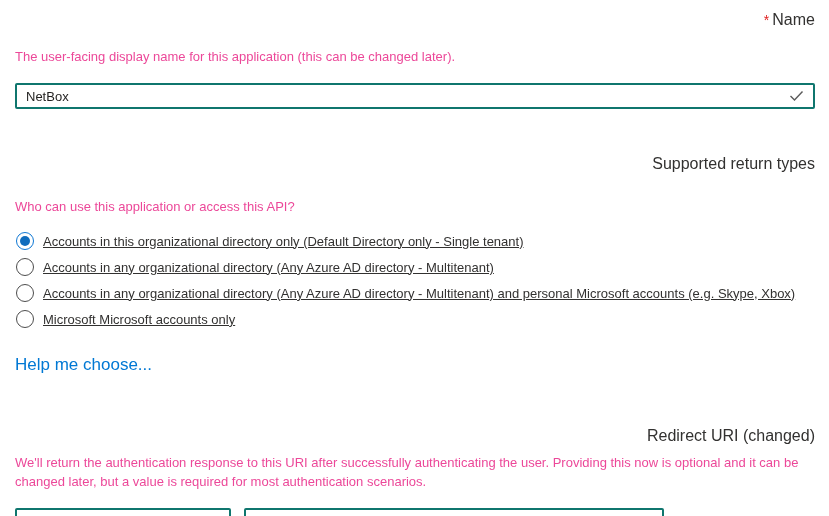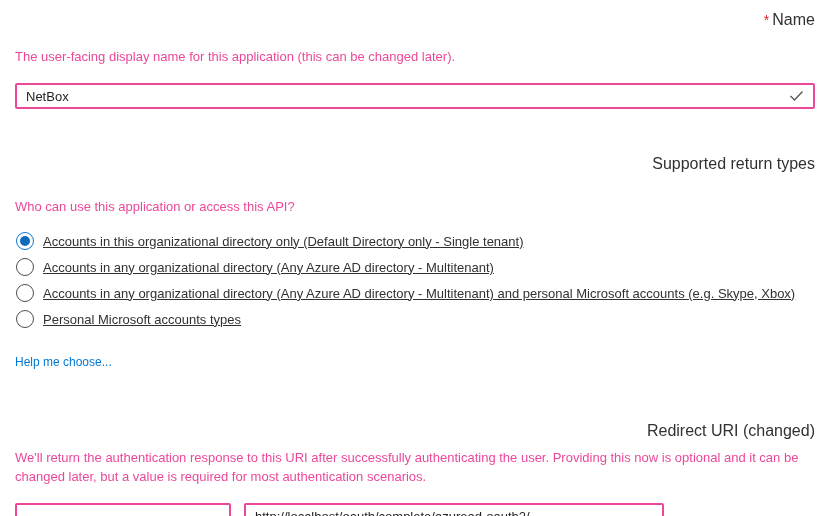--- a/index.html
+++ b/index.html
@@ -32,21 +32,21 @@
     font-size: 13px;
     color: #ec4899;
     line-height: 19px;
     margin: 0;
     max-width: 800px;
   }
   .name-desc { margin-top: 17px; }
   .field {
     position: relative;
     height: 26px;
-    border: 2px solid #ec4899;
+    border: 2px solid #0f766e;
     border-radius: 2px;
     background: #ffffff;
     display: flex;
     align-items: center;
   }
   .field input {
     border: none;
     outline: none;
     background: transparent;
     font-family: "Liberation Sans", "DejaVu Sans", sans-serif;
@@ -92,21 +92,21 @@
   }
   .radio-label {
     font-size: 13px;
     color: #323130;
     margin-left: 9px;
     white-space: nowrap;
   }
   .help-link {
     display: inline-block;
     margin-top: 23px;
-    font-size: 12px;
+    font-size: 17px;
     color: #0078d4;
     text-decoration: none;
     cursor: pointer;
   }
   .redirect-title { margin-top: 51px; }
   .redirect-desc { margin-top: 7px; max-width: 798px; }
   .redirect-row {
     margin-top: 17px;
     display: flex;
     align-items: center;
@@ -153,21 +153,21 @@
     <div class="radio-row">
       <span class="radio"></span>
       <span class="radio-label">Accounts in any organizational directory (Any Azure AD directory - Multitenant)</span>
     </div>
     <div class="radio-row">
       <span class="radio"></span>
       <span class="radio-label">Accounts in any organizational directory (Any Azure AD directory - Multitenant) and personal Microsoft accounts (e.g. Skype, Xbox)</span>
     </div>
     <div class="radio-row">
       <span class="radio"></span>
-      <span class="radio-label">Personal Microsoft accounts types</span>
+      <span class="radio-label">Microsoft Microsoft accounts only</span>
     </div>
   </div>
 
   <a class="help-link">Help me choose...</a>
 
   
   <h2 class="section-title redirect-title">Redirect URI (changed)</h2>
 
   <p class="desc redirect-desc">We'll return the authentication response to this URI after successfully authenticating the user. Providing this now is optional and it can be changed later, but a value is required for most authentication scenarios.</p>
 

